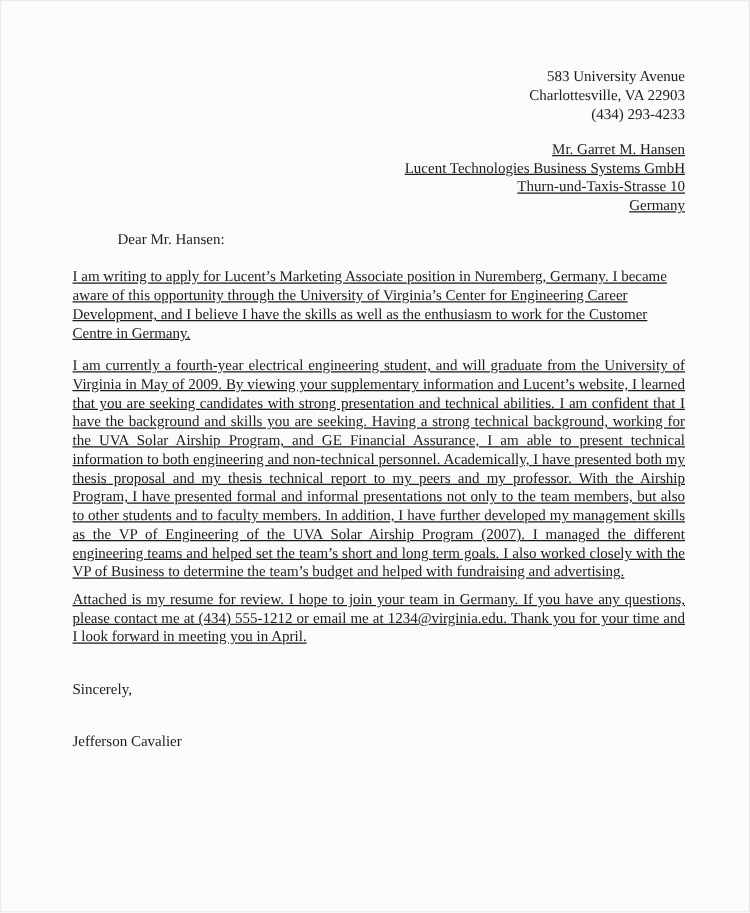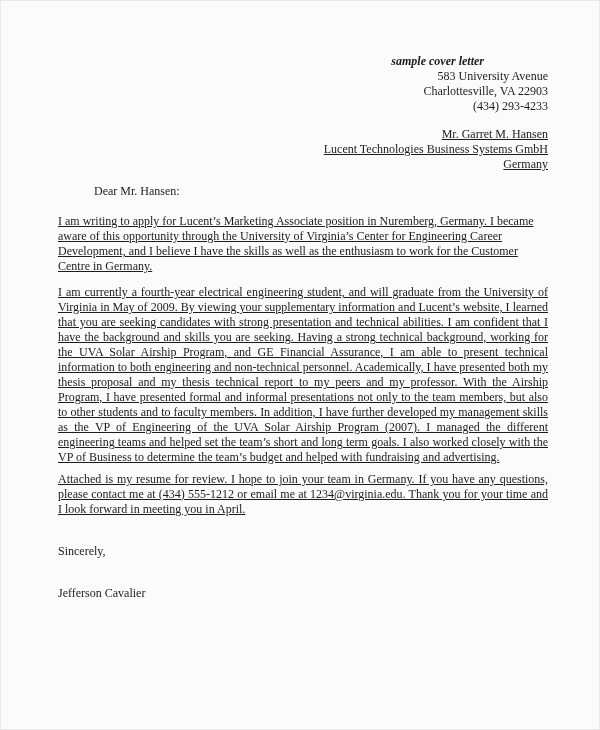--- a/index.html
+++ b/index.html
@@ -47,32 +47,32 @@
   .p3 { margin-top: 7px;  text-align: justify; }
   .closing        { margin-top: 27px; }
   .signature-name { margin-top: 27px; }
 </style>
 </head>
 <body>
 
 <div class="page">
   <div class="content">
 
-    <div class="heading">sample cover letter</div>
 
     <div class="sender-block">
       <div class="line">583 University Avenue</div>
       <div class="line">Charlottesville, VA 22903</div>
       <div class="line">(434) 293-4233</div>
     </div>
 
 
     <div class="recipient-block">
       <div class="line">Mr. Garret M. Hansen</div>
       <div class="line">Lucent Technologies Business Systems GmbH</div>
+      <div class="line">Thurn-und-Taxis-Strasse 10</div>
       <div class="line">Germany</div>
     </div>
 
     <div class="salutation">Dear Mr. Hansen:</div>
 
     <p class="para p1">I am writing to apply for Lucent’s Marketing Associate position in Nuremberg, Germany.  I became aware of this opportunity through the University of Virginia’s Center for Engineering Career Development, and I believe I have the skills as well as the enthusiasm to work for the Customer Centre in Germany.</p>
 
     <p class="para p2">I am currently a fourth-year electrical engineering student, and will graduate from the University of Virginia in May of 2009. By viewing your supplementary information and Lucent’s website, I learned that you are seeking candidates with strong presentation and technical abilities.  I am confident that I have the background and skills you are seeking. Having a strong technical background, working for the UVA Solar Airship Program, and GE Financial Assurance, I am able to present technical information to both engineering and non-technical personnel. Academically, I have presented both my thesis proposal and my thesis technical report to my peers and my professor. With the Airship Program, I have presented formal and informal presentations not only to the team members, but also to other students and to faculty members. In addition, I have further developed my management skills as the VP of Engineering of the UVA Solar Airship Program (2007). I managed the different engineering teams and helped set the team’s short and long term goals. I also worked closely with the VP of Business to determine the team’s budget and helped with fundraising and advertising.</p>
 
     <p class="para p3">Attached is my resume for review. I hope to join your team in Germany. If you have any questions, please contact me at (434) 555-1212 or email me at 1234@virginia.edu.  Thank you for your time and I look forward in meeting you in April.</p>

